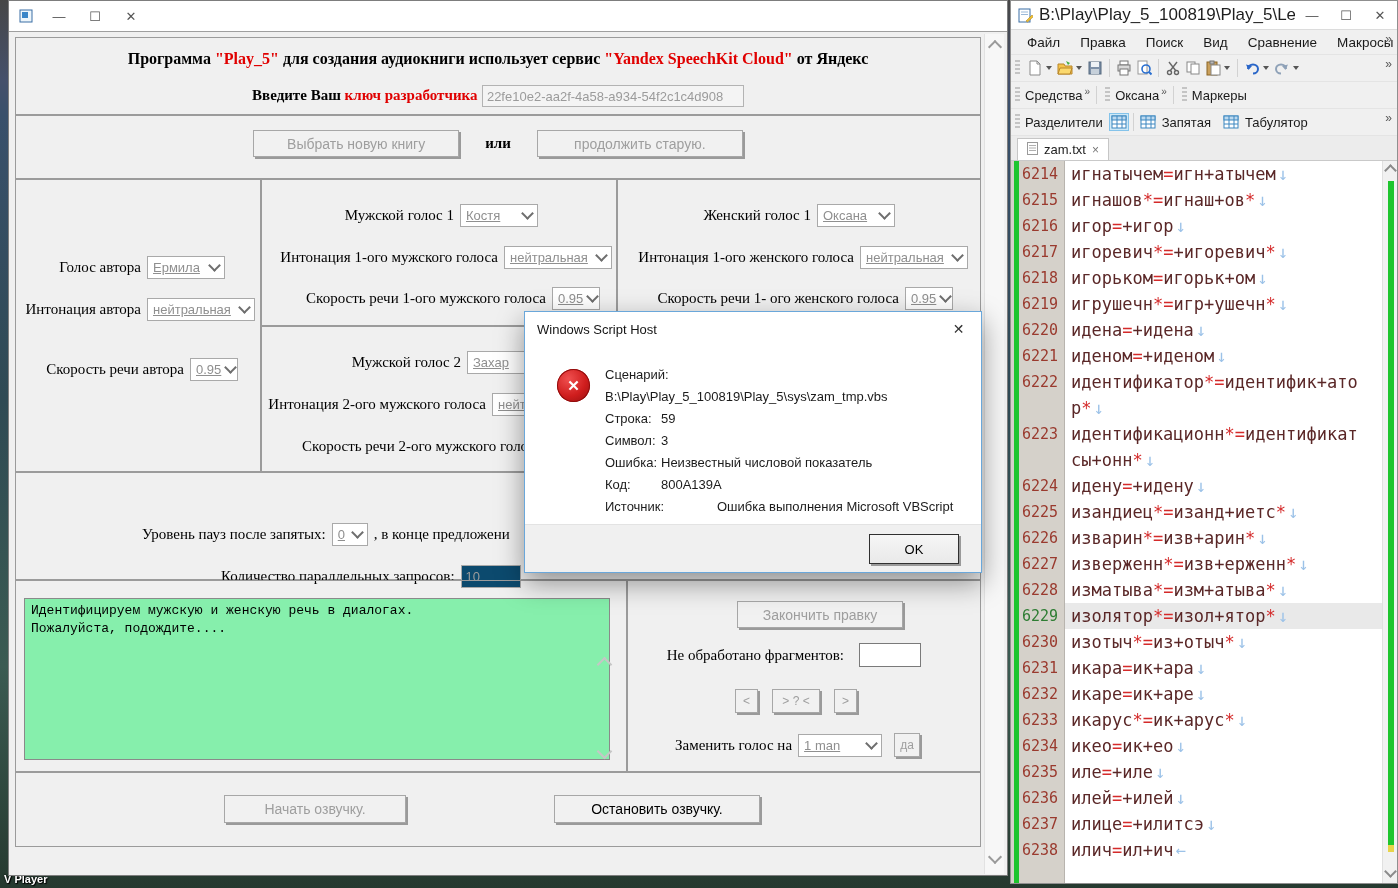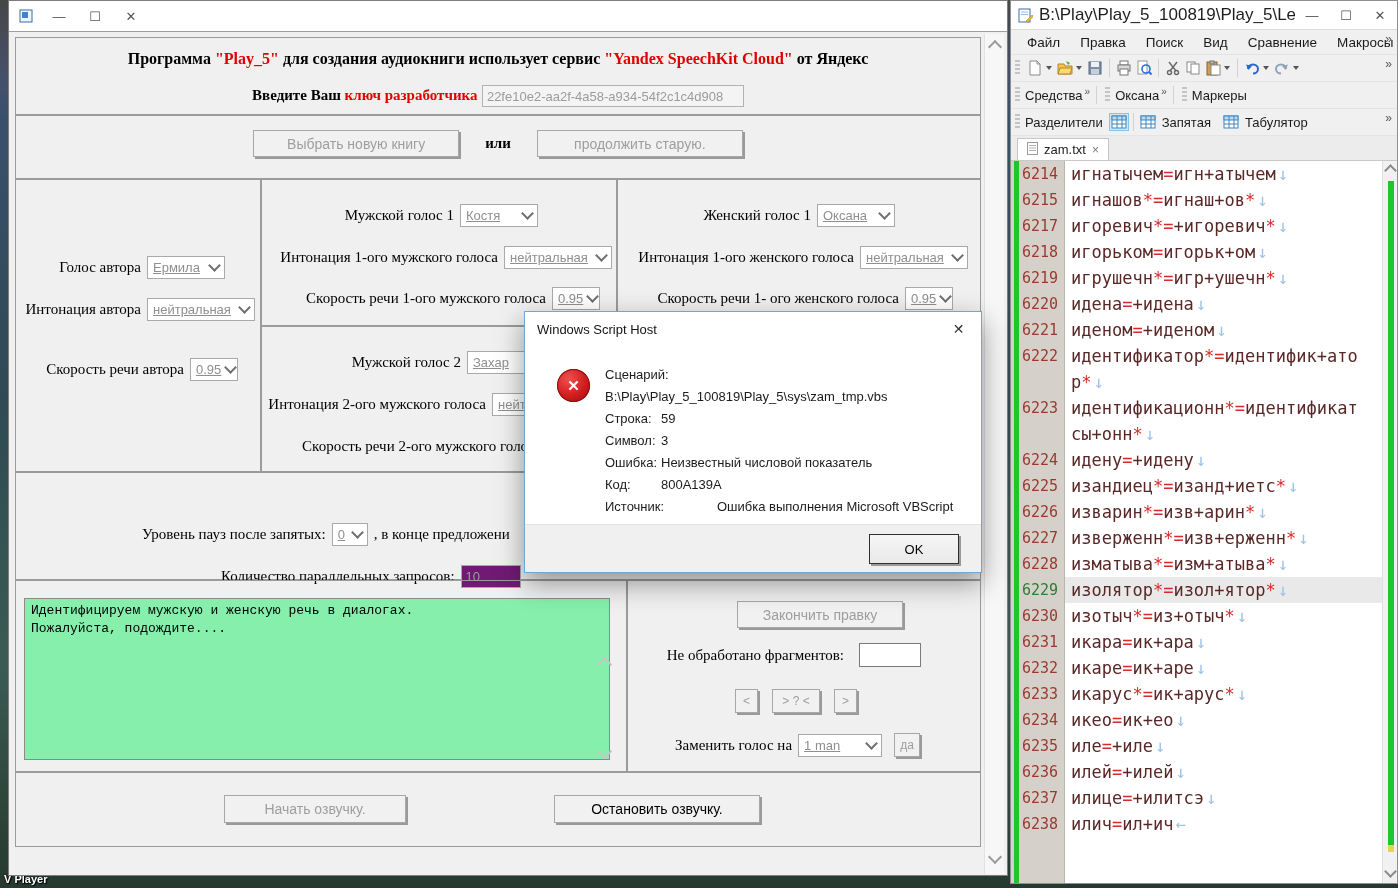--- a/index.html
+++ b/index.html
@@ -34,21 +34,21 @@
   .red{color:#e00000;}
   .keyrow{position:absolute;left:0;right:0;top:47px;text-align:center;}
   .keyrow .klabel{font:bold 15px "Liberation Serif",serif;}
   .keyinput{width:262px;height:22px;background:#f4f4f4;border:1px solid #b3b3b3;color:#9b9b9b;
     font:13px "Liberation Sans",sans-serif;padding:0 4px;vertical-align:middle;box-sizing:border-box;}
   .bookrow{position:absolute;left:0;right:0;top:97px;display:flex;align-items:center;justify-content:center;gap:26px;}
   .bookrow .btn3d{width:206px;height:27px;}
   .ortext{font:bold 15px "Liberation Serif",serif;}
   .pauserow1{left:126px;top:50px;}
   .pauserow2{left:205px;top:92px;}
-  .numinput{width:60px;height:23px;background:#701a75;border:1px solid #a9a9a9;color:#9b9b9b;
+  .numinput{width:60px;height:23px;background:#0c4a6e;border:1px solid #a9a9a9;color:#9b9b9b;
     font:13px "Liberation Sans",sans-serif;padding:0 4px;box-sizing:border-box;}
   .logbox{position:absolute;left:8px;top:17px;width:586px;height:162px;background:#86efac;
     border:1px solid #8a8a8a;box-sizing:border-box;font:13px/18px "Liberation Mono",monospace;
     color:#000;padding:3px 6px;white-space:pre-line;overflow:hidden;}
   .tachev{position:absolute;width:9px;height:9px;border-right:2px solid #c6c6c6;border-bottom:2px solid #c6c6c6;}
   .tachev.up{right:16px;top:78px;transform:rotate(-135deg);}
   .tachev.dn{right:16px;top:165px;transform:rotate(45deg);}
   .finishbtn{position:absolute;left:109px;top:20px;width:166px;height:27px;}
   .fragrow{position:absolute;left:0;top:62px;width:100%;}
   .fragrow .slabel{position:absolute;right:130px;top:4px;}
@@ -549,20 +549,26 @@
               <div class="etin"><span>игнатычем</span><span class="op">=</span><span>игн+атычем</span><span class="eol">↓</span></div>
             </div>
           </div>
           <div class="eline">
             <div class="egut">6215</div>
             <div class="etxt">
               <div class="etin"><span>игнашов</span><span class="op">*</span><span class="op">=</span><span>игнаш+ов</span><span class="op">*</span><span class="eol">↓</span></div>
             </div>
           </div>
           <div class="eline">
+            <div class="egut">6216</div>
+            <div class="etxt">
+              <div class="etin"><span>игор</span><span class="op">=</span><span>+игор</span><span class="eol">↓</span></div>
+            </div>
+          </div>
+          <div class="eline">
             <div class="egut">6217</div>
             <div class="etxt">
               <div class="etin"><span>игоревич</span><span class="op">*</span><span class="op">=</span><span>+игоревич</span><span class="op">*</span><span class="eol">↓</span></div>
             </div>
           </div>
           <div class="eline">
             <div class="egut">6218</div>
             <div class="etxt">
               <div class="etin"><span>игорьком</span><span class="op">=</span><span>игорьк+ом</span><span class="eol">↓</span></div>
             </div>

